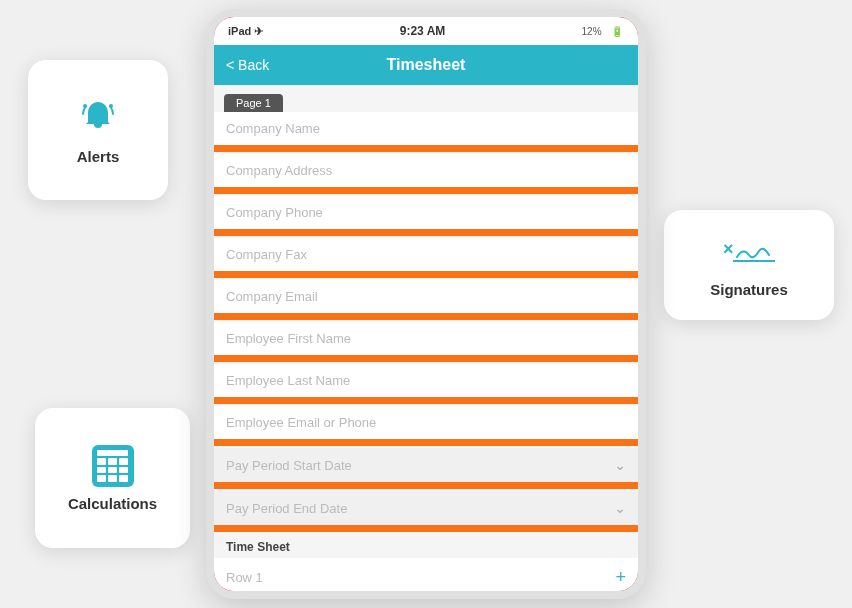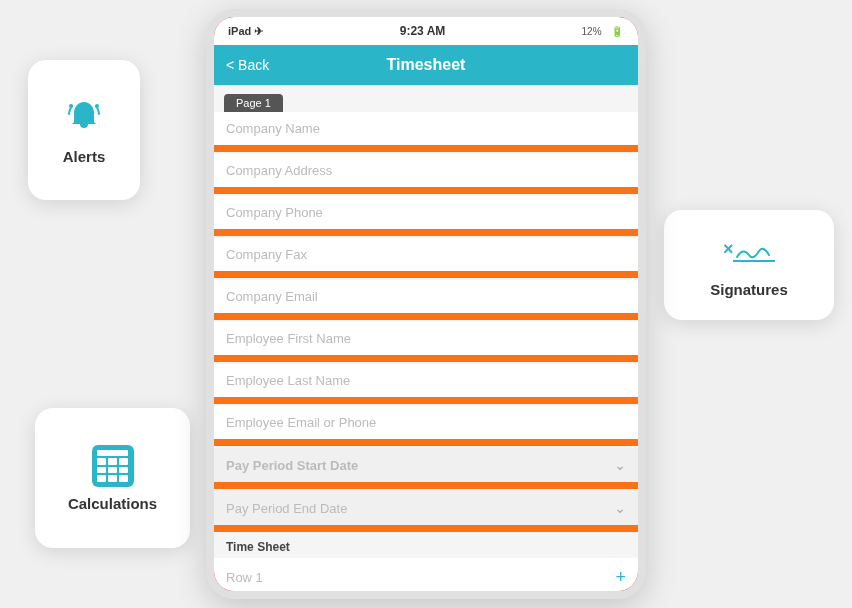--- a/index.html
+++ b/index.html
@@ -18,21 +18,21 @@
       background: white;
       border-radius: 18px;
       display: flex;
       flex-direction: column;
       align-items: center;
       justify-content: center;
       box-shadow: 0 4px 20px rgba(0,0,0,0.12);
     }
 
     .card-alerts {
-      width: 112px;
+      width: 140px;
       height: 140px;
       top: 60px;
       left: 28px;
     }
 
     .card-signatures {
       width: 170px;
       height: 110px;
       top: 210px;
       right: 18px;
@@ -295,21 +295,21 @@
       <span style="color:#bbb;">Employee First Name</span>
     </div>
     <div class="form-field">
       <span style="color:#bbb;">Employee Last Name</span>
     </div>
     <div class="form-field">
       <span style="color:#bbb;">Employee Email or Phone</span>
     </div>
 
     <div class="form-field dropdown-field">
-      <span style="color:#bbb;font-weight:bold;">Pay Period Start Date</span>
+      <span style="color:#bbb;">Pay Period Start Date</span>
       <span class="chevron-down">⌄</span>
     </div>
     <div class="form-field dropdown-field">
       <span style="color:#bbb;">Pay Period End Date</span>
       <span class="chevron-down">⌄</span>
     </div>
 
     <div class="section-label">Time Sheet</div>
 
     <div class="timesheet-row">

